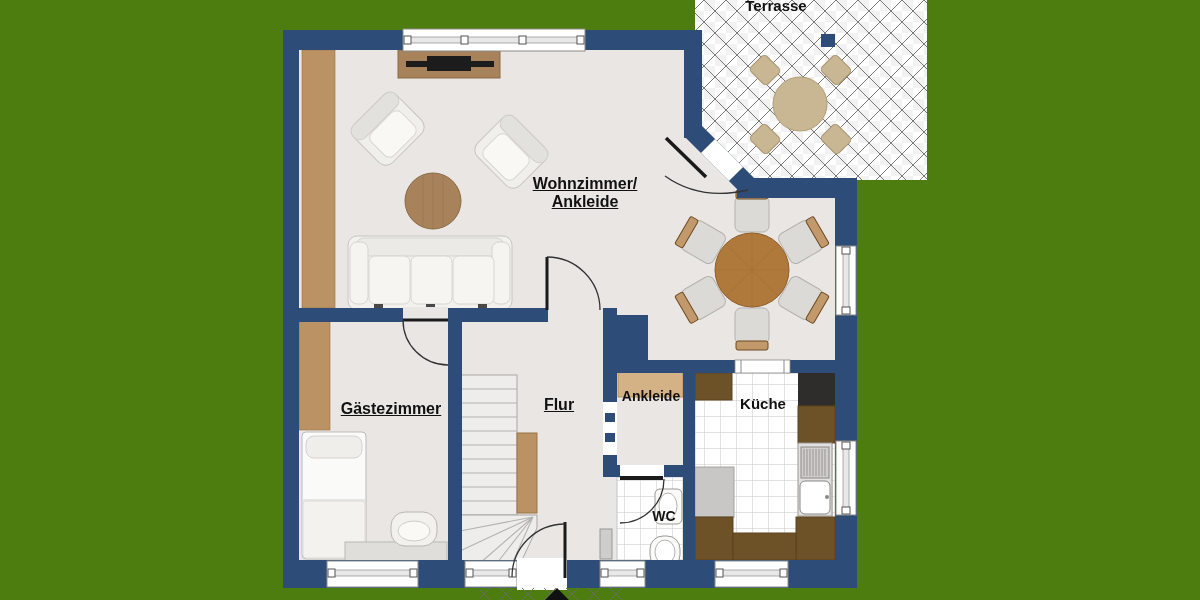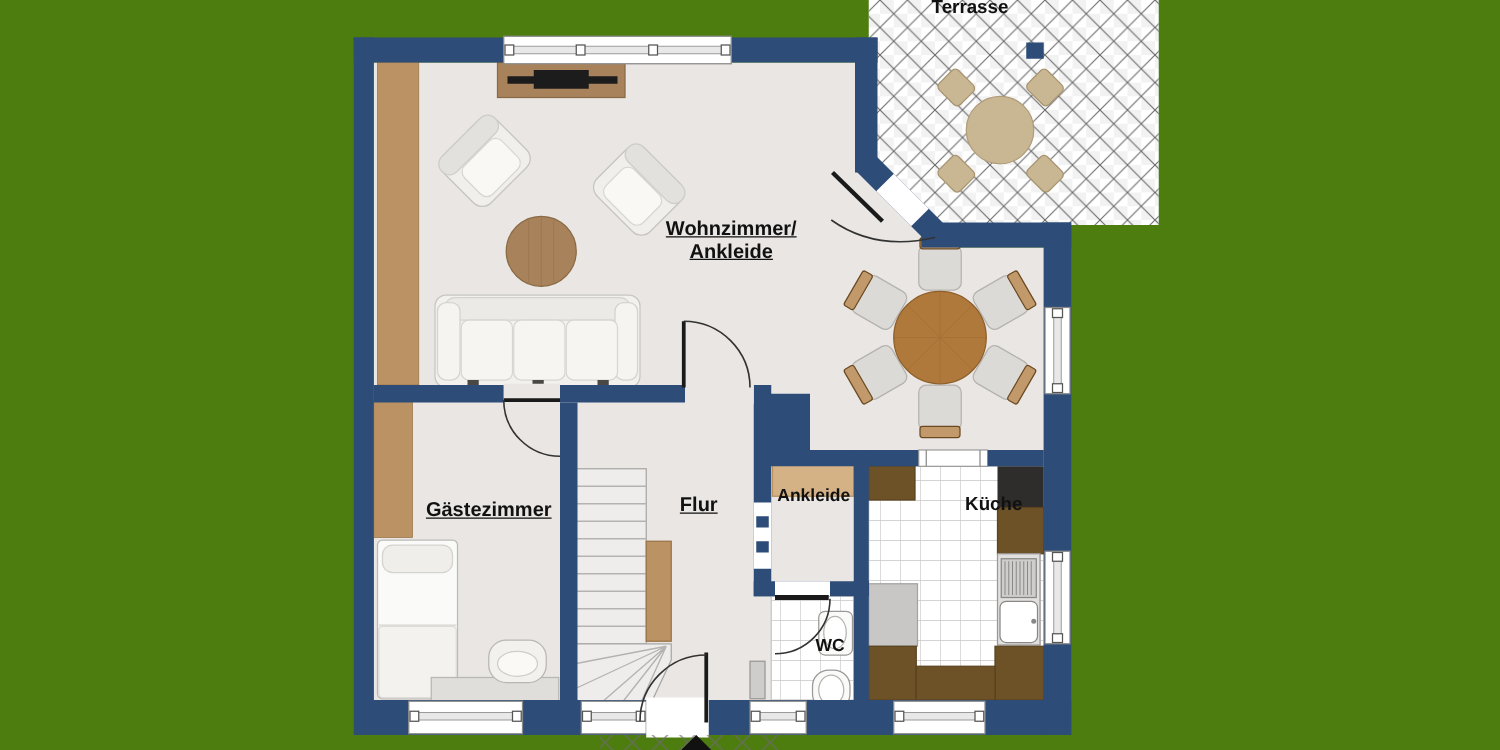--- a/index.html
+++ b/index.html
@@ -298,15 +298,15 @@
 </svg>
 
 <div class="lbl lbl-15" style="left:776px;top:-3px">Terrasse</div>
 <div class="lbl lbl-16 two-line" style="left:585px;top:175px">
   <div>Wohnzimmer/</div>
   <div>Ankleide</div>
 </div>
 <div class="lbl lbl-16" style="left:391px;top:400px">Gästezimmer</div>
 <div class="lbl lbl-16" style="left:559px;top:396px">Flur</div>
 <div class="lbl lbl-14" style="left:651px;top:388px">Ankleide</div>
-<div class="lbl lbl-15" style="left:795px;top:395px">Küche</div>
+<div class="lbl lbl-15" style="left:763px;top:395px">Küche</div>
 <div class="lbl lbl-14" style="left:664px;top:508px">WC</div>
 </div>
 
 </body></html>

